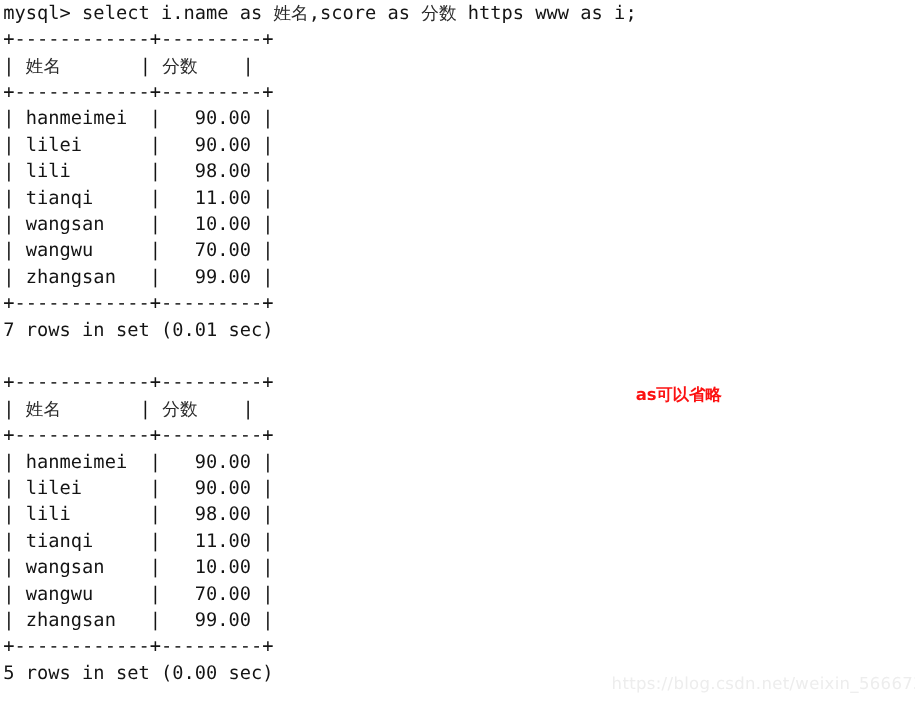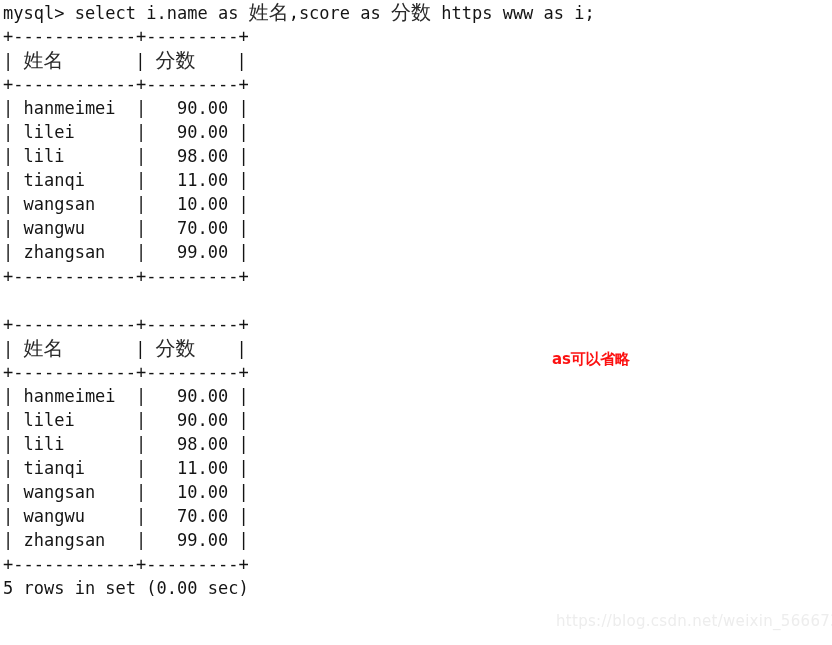--- a/index.html
+++ b/index.html
@@ -35,21 +35,21 @@
     position: relative;
   }
 
   .line.blank {
     height: 24px;
   }
 
   
   .cjk {
     font-family: "DejaVu Serif", "Liberation Serif", serif;
-    font-size: 20px;
+    font-size: 16px;
     color: #2a2a2a;
   }
 
   .annotation {
     position: absolute;
     font-family: "DejaVu Sans", "Liberation Sans", sans-serif;
     font-size: 15px;
     font-weight: bold;
     color: #fc1111;
     white-space: pre;
@@ -74,30 +74,31 @@
     <div class="line"><span>| </span><span class="cjk">姓名</span><span>       | </span><span class="cjk">分数</span><span>    |</span></div>
     <div class="line"><span>+------------+---------+</span></div>
     <div class="line"><span>| hanmeimei  |   90.00 |</span></div>
     <div class="line"><span>| lilei      |   90.00 |</span></div>
     <div class="line"><span>| lili       |   98.00 |</span></div>
     <div class="line"><span>| tianqi     |   11.00 |</span></div>
     <div class="line"><span>| wangsan    |   10.00 |</span></div>
     <div class="line"><span>| wangwu     |   70.00 |</span></div>
     <div class="line"><span>| zhangsan   |   99.00 |</span></div>
     <div class="line"><span>+------------+---------+</span></div>
+    <div class="line"><span>7 rows in set (0.01 sec)</span></div>
     <div class="line blank"></div>
     <div class="line"><span>+------------+---------+</span></div>
     <div class="line"><span>| </span><span class="cjk">姓名</span><span>       | </span><span class="cjk">分数</span><span>    |</span></div>
     <div class="line"><span>+------------+---------+</span></div>
     <div class="line"><span>| hanmeimei  |   90.00 |</span></div>
     <div class="line"><span>| lilei      |   90.00 |</span></div>
     <div class="line"><span>| lili       |   98.00 |</span></div>
     <div class="line"><span>| tianqi     |   11.00 |</span></div>
     <div class="line"><span>| wangsan    |   10.00 |</span></div>
     <div class="line"><span>| wangwu     |   70.00 |</span></div>
     <div class="line"><span>| zhangsan   |   99.00 |</span></div>
     <div class="line"><span>+------------+---------+</span></div>
     <div class="line"><span>5 rows in set (0.00 sec)</span></div>
   </div>
 
-<div class="annotation" style="left: 552px; top: 350px; color: rgb(252, 17, 17);">as可以省略</div>
+<div class="annotation" style="left: 578px; top: 350px; color: rgb(252, 17, 17);">as可以省略</div>
 
 <div class="watermark" style="left: 556px; top: 612px; color: rgb(237, 237, 237);">https://blog.csdn.net/weixin_56667320</div>
 
 </body></html>

